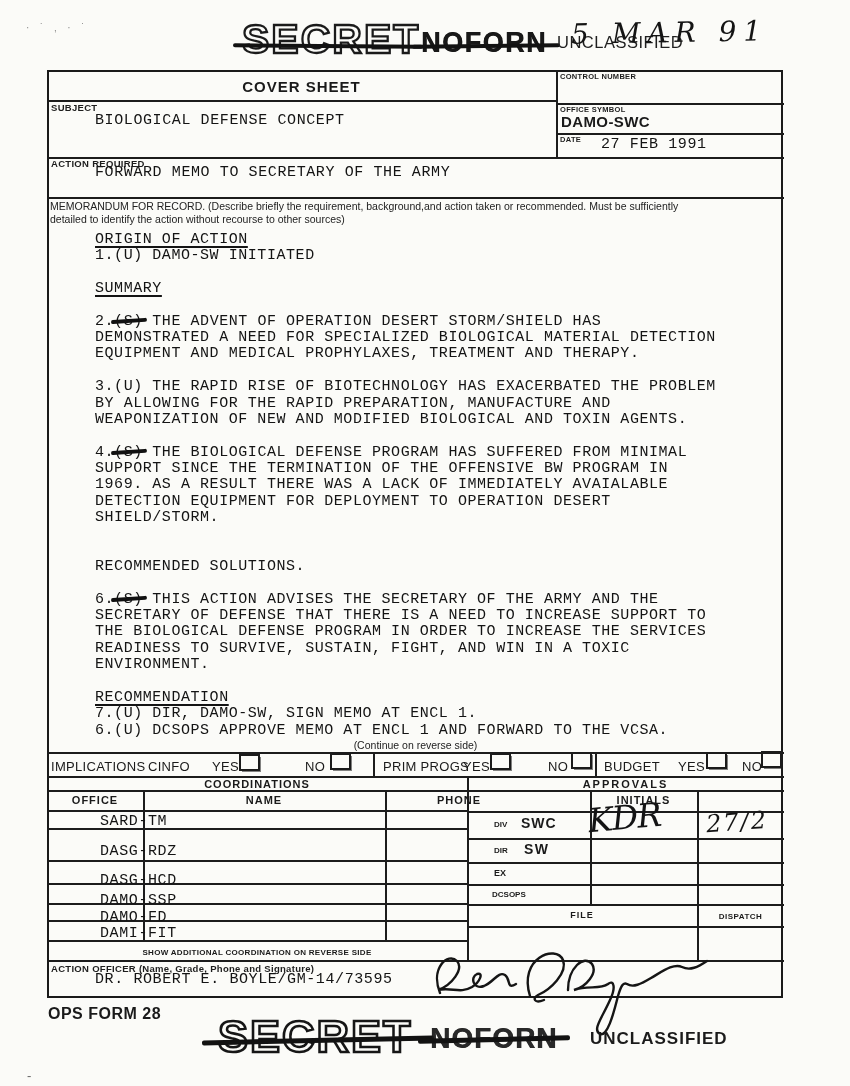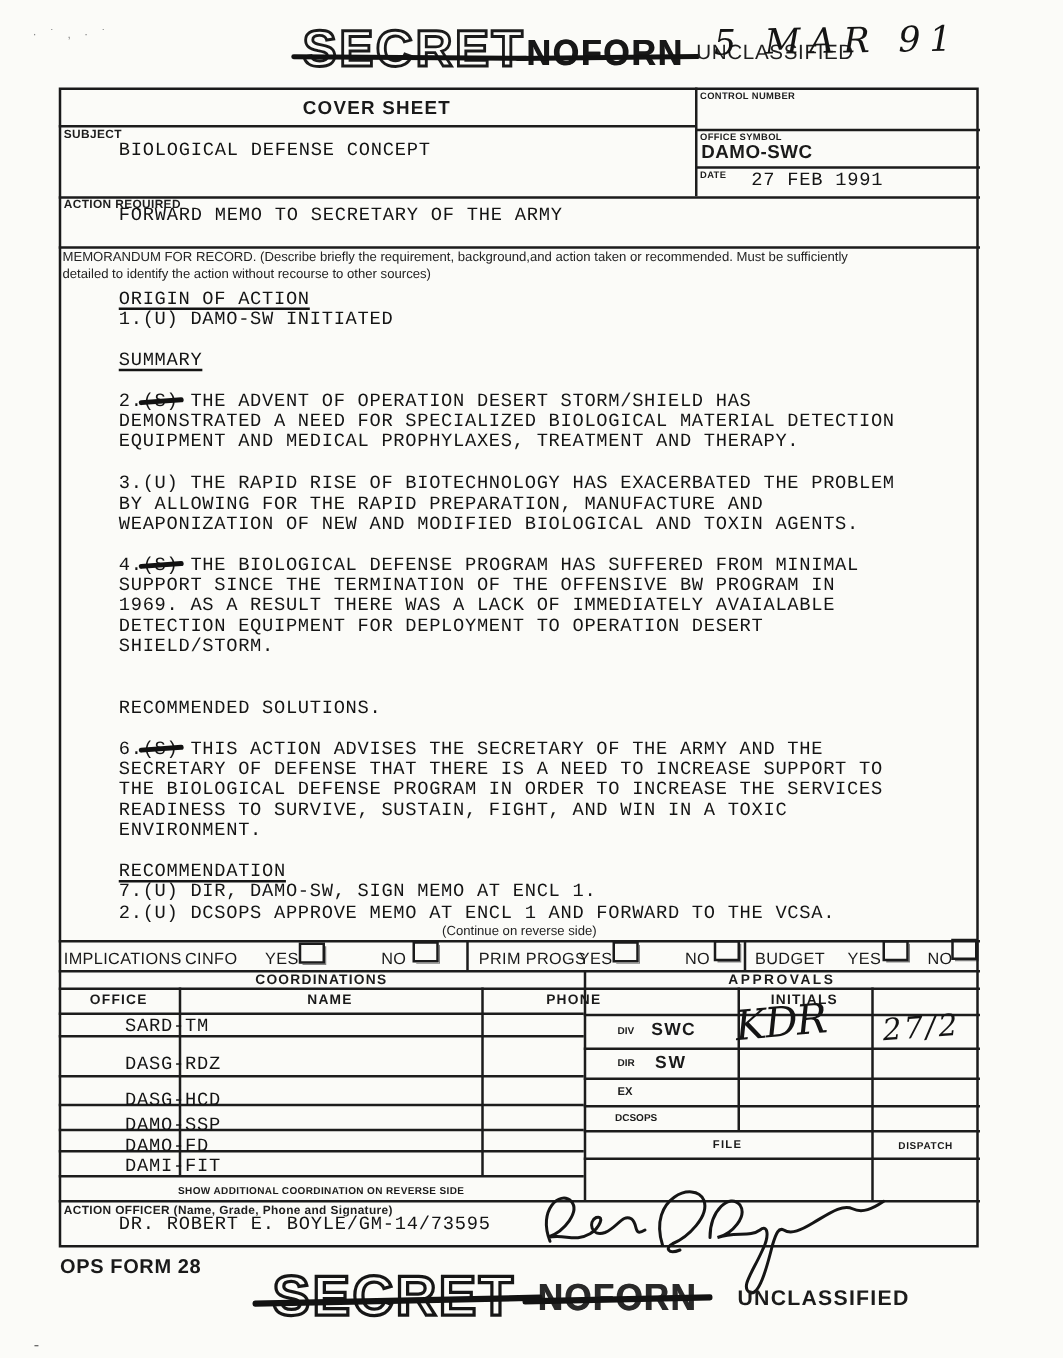--- a/index.html
+++ b/index.html
@@ -89,21 +89,21 @@
     <div class="bline" style="top: 327px;">RECOMMENDED SOLUTIONS.</div>
     <div class="bline" style="top: 343.35px;"></div>
     <div class="bline" style="top: 359.7px;"><span>6.</span><span class="struck">(S)</span><span> THIS ACTION ADVISES THE SECRETARY OF THE ARMY AND THE</span></div>
     <div class="bline" style="top: 376.05px;">SECRETARY OF DEFENSE THAT THERE IS A NEED TO INCREASE SUPPORT TO</div>
     <div class="bline" style="top: 408.75px;">READINESS TO SURVIVE, SUSTAIN, FIGHT, AND WIN IN A TOXIC</div>
     <div class="bline" style="top: 392.4px;">THE BIOLOGICAL DEFENSE PROGRAM IN ORDER TO INCREASE THE SERVICES</div>
     <div class="bline" style="top: 425.1px;">ENVIRONMENT.</div>
     <div class="bline" style="top: 441.45px;"></div>
     <div class="bline u" style="top: 457.8px;">RECOMMENDATION</div>
     <div class="bline" style="top: 474.15px;">7.(U) DIR, DAMO-SW, SIGN MEMO AT ENCL 1.</div>
-    <div class="bline" style="top: 490.5px;">2.(U) DCSOPS APPROVE MEMO AT ENCL 1 AND FORWARD TO THE VCSA.</div>
+    <div class="bline" style="top: 490.5px;">6.(U) DCSOPS APPROVE MEMO AT ENCL 1 AND FORWARD TO THE VCSA.</div>
   </div>
 
 <div class="abs" style="left:47px;top:739px;width:737px;text-align:center;font-size:10.5px;color:#222;">(Continue on reverse side)</div>
 
 <div class="ln" style="left:47px;top:752px;width:737px;"></div>
 <div class="ln" style="left:47px;top:776px;width:737px;"></div>
 <div class="vln" style="left:373px;top:752px;height:24px;"></div>
 <div class="vln" style="left:595px;top:752px;height:24px;"></div>
 
 <div class="cbl" style="left:51px;top:759px;">IMPLICATIONS</div>

